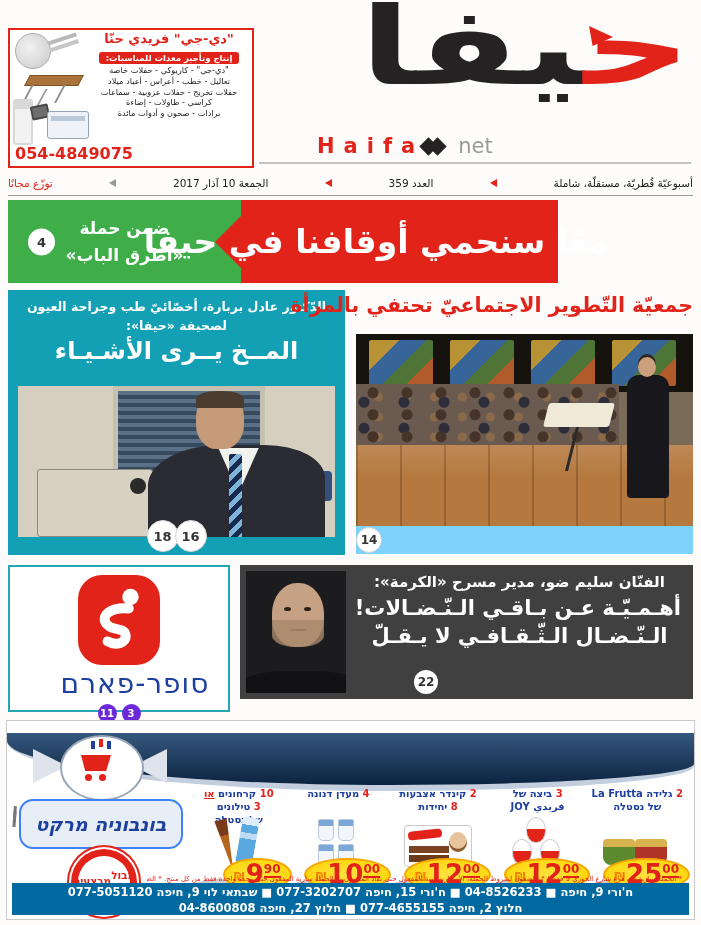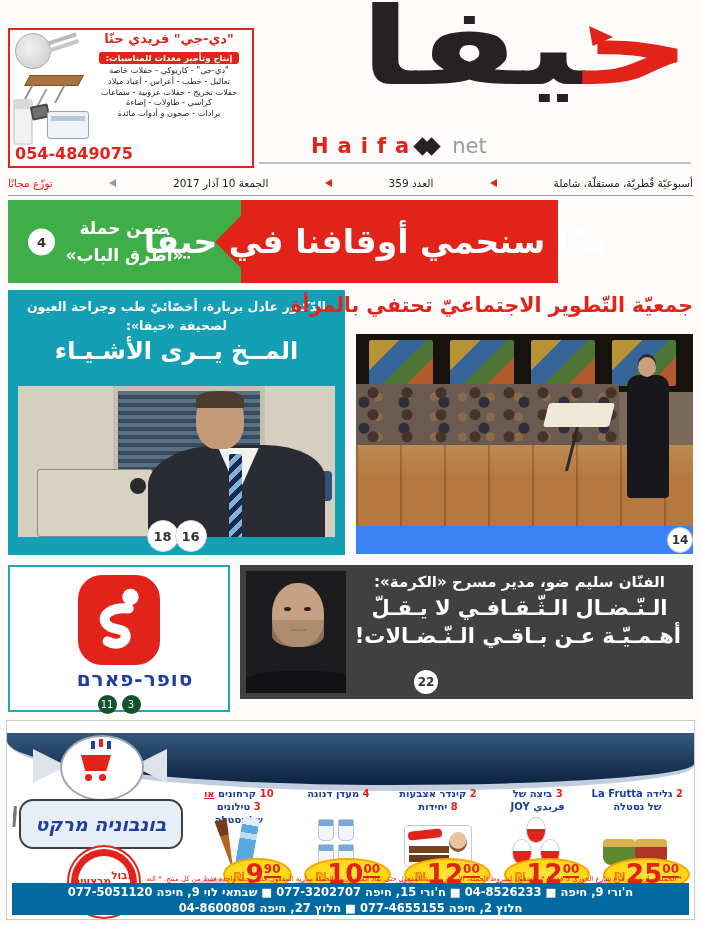--- a/index.html
+++ b/index.html
@@ -21,21 +21,21 @@
   .dj-chair{position:absolute;left:0;top:66px;width:16px;height:34px;border:2px solid #d9d9d9;border-top-width:10px;background:#f2f2f2;border-radius:3px;}
   .dj-freezer{position:absolute;left:34px;top:78px;width:40px;height:26px;background:#eef2f6;border:1px solid #93a4b5;border-radius:3px;}
   .dj-freezer:after{content:"";position:absolute;left:3px;top:4px;right:3px;height:5px;background:#b9c9d9;}
   .dj-spot{position:absolute;left:18px;top:72px;width:18px;height:14px;background:#6f6f6f;transform:rotate(-12deg);border-radius:2px;box-shadow:inset 0 0 0 2px #4a4a4a;}
 
   
   #masthead{right:10px;top:0;width:432px;height:172px;}
   .logo-ar{position:absolute;right:0;top:-18px;font-size:108px;font-weight:bold;color:#262223;line-height:1.2;transform:scaleX(1.38);transform-origin:right center;white-space:nowrap;}
   .logo-ar .ha{color:#e2231a;}
   .logo-accent{position:absolute;right:78px;top:26px;width:24px;height:20px;background:#e2231a;clip-path:polygon(0 0,100% 55%,15% 100%);}
-  .logo-en{position:absolute;left:52px;bottom:14px;display:flex;align-items:center;direction:ltr;}
+  .logo-en{position:absolute;left:58px;bottom:14px;display:flex;align-items:center;direction:ltr;}
   .logo-haifa{color:#e2231a;font-weight:bold;font-size:21px;letter-spacing:9px;}
   .diamonds{display:inline-flex;margin:0 6px 0 0;}
   .diamond{width:13px;height:13px;background:#262223;transform:rotate(45deg);margin:0 -2px;}
   .logo-net{color:#9a9a9a;font-size:21px;margin-left:10px;}
   .logo-underline{position:absolute;left:0;right:0;bottom:8px;border-bottom:2px solid #c2c2c2;}
 
   
   #info-bar{left:8px;right:8px;top:174px;height:18px;display:flex;align-items:center;justify-content:space-between;font-size:10.5px;color:#1c1c1c;border-bottom:1px solid #9a9a9a;padding-bottom:3px;}
   .tri{width:0;height:0;border-top:4px solid transparent;border-bottom:4px solid transparent;border-right:7px solid #e2231a;}
   .tri.gray{border-right-color:#9a9a9a;}
@@ -74,30 +74,30 @@
   .glass{position:absolute;top:10%;height:80%;width:19%;background:linear-gradient(135deg,#caa13a 0 28%,#3a6ea8 28% 52%,#55803a 52% 74%,#c2622e 74%);opacity:.9;border-radius:2px;}
   .crowd{position:absolute;left:0;top:26%;width:78%;height:38%;background-color:#6a5a50;
     background-image:radial-gradient(circle at 50% 40%,#46342a 0 5px,transparent 6px),radial-gradient(circle at 20% 70%,#2e2e3a 0 5px,transparent 6px),radial-gradient(circle at 80% 65%,#8a6a4a 0 4px,transparent 5px);
     background-size:34px 22px,40px 26px,28px 20px;}
   .floor{position:absolute;left:0;right:0;bottom:0;height:42%;background:#b5793f;background-image:repeating-linear-gradient(90deg,rgba(60,30,5,.25) 0 2px,transparent 2px 44px),linear-gradient(180deg,rgba(255,255,255,.12),transparent 40%);}
   .spk-table{position:absolute;right:24%;top:36%;width:66px;height:24px;background:#efead8;transform:skewX(-14deg);border-radius:3px;}
   .spk-table:after{content:"";position:absolute;left:50%;top:24px;width:3px;height:44px;background:#2a2a2a;}
   .speaker{position:absolute;right:7%;top:12%;width:42px;height:82%;}
   .spk-head{position:absolute;left:11px;top:0;width:18px;height:20px;background:#caa07e;border-radius:50%;box-shadow:0 -3px 0 #2e2620;}
   .spk-body{position:absolute;left:0;top:18px;width:42px;height:78%;background:#17171c;border-radius:12px 12px 4px 4px;}
-  #art-right-strip{left:356px;top:526px;width:337px;height:28px;background:#3b82f6;display:flex;align-items:center;justify-content:flex-start;}
+  #art-right-strip{left:356px;top:526px;width:337px;height:28px;background:#7dd3fc;display:flex;align-items:center;justify-content:flex-end;}
   #art-right-strip .page-badge{width:24px;height:24px;font-size:12px;border:1px solid #cfcfcf;}
 
   
   #sp-ad{left:8px;top:565px;width:222px;height:147px;background:#fff;border:2px solid #25a5b5;box-sizing:border-box;text-align:center;}
   .sp-logo{width:82px;height:90px;background:#e2231a;border-radius:24px;margin:8px auto 2px;position:relative;}
   .sp-logo svg{position:absolute;left:0;top:0;width:100%;height:100%;}
-  .sp-name{color:#1d3f9e;font-weight:bold;font-size:20px;letter-spacing:1px;direction:rtl;padding-left:32px;}
+  .sp-name{color:#1d3f9e;font-weight:normal;font-size:28px;letter-spacing:1px;direction:rtl;padding-left:32px;}
   .sp-pages{display:flex;justify-content:center;gap:5px;margin-top:4px;direction:ltr;}
-  .sp-circ{width:19px;height:19px;border-radius:50%;background:#14532d;color:#fff;font-size:10px;font-weight:normal;display:flex;align-items:center;justify-content:center;}
+  .sp-circ{width:19px;height:19px;border-radius:50%;background:#6d28d9;color:#fff;font-size:10px;font-weight:bold;display:flex;align-items:center;justify-content:center;}
 
   
   #theatre{left:240px;top:565px;width:453px;height:134px;background:#404040;}
   .th-photo{position:absolute;right:347px;left:6px;top:6px;bottom:6px;background:#1c1c1e;overflow:hidden;}
   .th-head{position:absolute;left:26px;top:12px;width:52px;height:64px;background:#c7a183;border-radius:48% 48% 44% 44%;}
   .th-stubble{position:absolute;left:0;bottom:0;width:100%;height:42%;background:#a8876c;border-radius:0 0 44% 44%;opacity:.8;}
   .th-eye{position:absolute;top:24px;width:7px;height:4px;background:#2a2018;border-radius:50%;}
   .th-eye.l{left:12px;} .th-eye.r{left:32px;}
   .th-mouth{position:absolute;left:19px;top:46px;width:15px;height:2px;background:#6a4a38;}
   .th-shoulders{position:absolute;left:-6px;bottom:-12px;width:120%;height:34px;background:#121214;border-radius:40% 40% 0 0;}
@@ -113,21 +113,21 @@
   .candy{position:absolute;top:14px;left:18px;width:150px;height:66px;}
   .candy-body{position:absolute;left:35px;top:0;width:80px;height:62px;background:#fff;border:2px solid #9aa7b8;border-radius:50%;}
   .candy-wing{position:absolute;top:14px;width:34px;height:34px;background:#f2f4f8;border:2px solid #9aa7b8;}
   .candy-wing.l{left:8px;clip-path:polygon(0 0,100% 50%,0 100%);border:none;background:#dfe4ec;}
   .candy-wing.r{right:8px;clip-path:polygon(100% 0,0 50%,100% 100%);border:none;background:#dfe4ec;}
   .cart{position:absolute;left:56px;top:14px;width:38px;height:30px;}
   .cart-basket{position:absolute;left:0;top:6px;width:30px;height:16px;background:#e2231a;clip-path:polygon(0 0,100% 0,84% 100%,14% 100%);}
   .cart-wheel{position:absolute;bottom:-2px;width:7px;height:7px;border-radius:50%;background:#e2231a;}
   .cart-wheel.a{left:4px;} .cart-wheel.b{left:18px;}
   .cart-spark{position:absolute;top:-8px;left:10px;width:4px;height:8px;background:#1d3f9e;box-shadow:8px -2px 0 #e2231a,16px 0 0 #1d3f9e;}
-  .store-badge{position:absolute;top:78px;left:12px;width:160px;height:46px;background:#e8eef8;border:2px solid #404040;border-radius:14px;display:flex;align-items:center;justify-content:center;color:#1d3f9e;font-weight:bold;font-style:italic;font-size:19px;direction:rtl;}
+  .store-badge{position:absolute;top:78px;left:12px;width:160px;height:46px;background:#e8eef8;border:2px solid #3b82f6;border-radius:14px;display:flex;align-items:center;justify-content:center;color:#1d3f9e;font-weight:bold;font-style:italic;font-size:19px;direction:rtl;}
   .products{position:absolute;top:66px;right:10px;left:185px;height:112px;display:flex;justify-content:space-between;direction:rtl;}
   .prod{position:relative;width:19%;text-align:center;}
   .plabel-line{font-size:10px;color:#1d3f9e;font-weight:bold;line-height:1.3;direction:rtl;}
   .pnum{color:#e2231a;}
   .psuffix{color:#e2231a;text-decoration:underline;}
   .pedestal{position:absolute;bottom:6px;left:50%;transform:translateX(-50%);width:92px;height:15px;background:radial-gradient(ellipse at center,#e2e2e2,#bdbdbd);border-radius:50%;}
   .price{position:absolute;bottom:8px;right:-6px;display:flex;align-items:flex-start;direction:ltr;background:radial-gradient(ellipse,#ffe23e,#ffd400);border:2px solid #f5a600;border-radius:50%;padding:1px 9px 2px;}
   .shekel{color:#f08300;font-size:12px;font-weight:bold;align-self:flex-end;margin:0 1px 3px 0;}
   .pint{font-size:26px;font-weight:bold;color:#e2231a;line-height:1;}
   .psup{font-size:12px;font-weight:bold;color:#e2231a;border-bottom:2px solid #e2231a;margin-top:1px;}
@@ -276,22 +276,22 @@
       <div class="th-head">
         <div class="th-eye l"></div>
         <div class="th-eye r"></div>
         <div class="th-mouth"></div>
         <div class="th-stubble"></div>
       </div>
       <div class="th-shoulders"></div>
     </div>
     <div class="th-text">
       <div class="th-kicker">الفنّان سليم ضو، مدير مسرح «الكرمة»:</div>
+      <div class="th-headline">أهـمـيّـة عـن بـاقـي الـنّـضـالات!</div>
       <div class="th-headline">الـنّـضـال الـثّـقـافـي لا يـقـلّ</div>
-      <div class="th-headline">أهـمـيّـة عـن بـاقـي الـنّـضـالات!</div>
     </div>
     <div class="page-badge th-badge">22</div>
   </div>
 
   <div id="market" class="abs">
     <div class="wave2"></div>
     <div class="wave"></div>
     <div class="candy">
       <div class="candy-wing l"></div>
       <div class="candy-wing r"></div>

